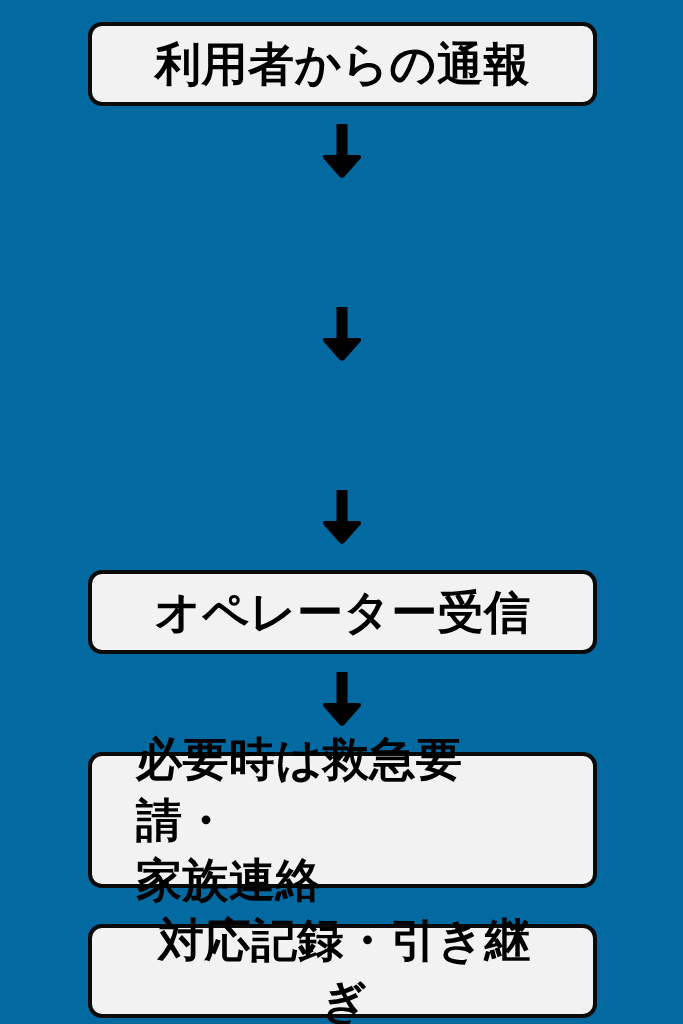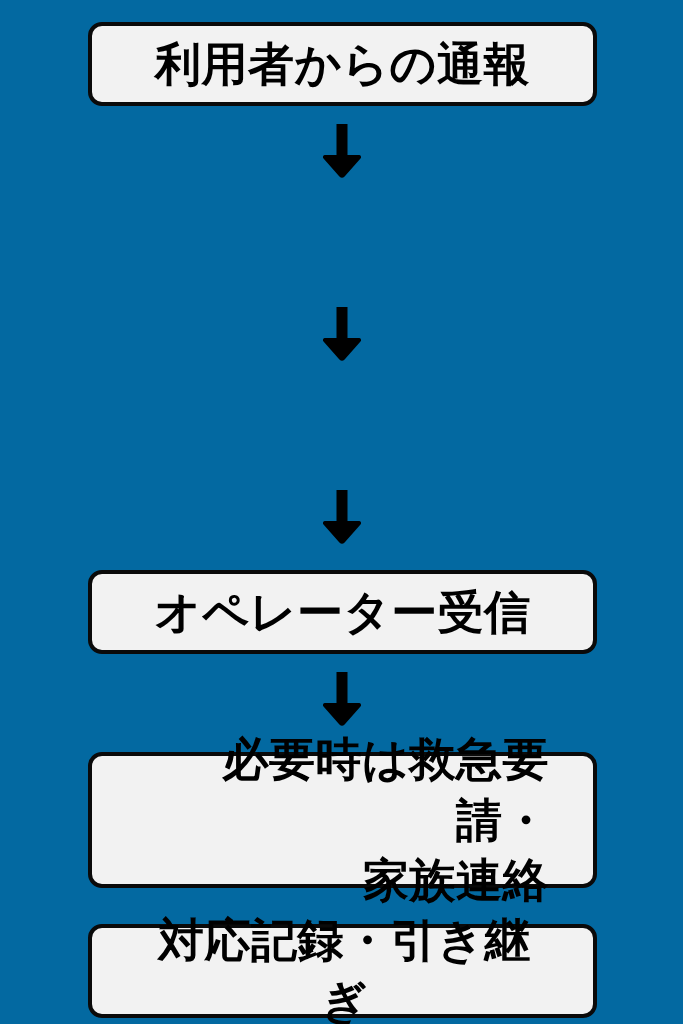--- a/index.html
+++ b/index.html
@@ -38,21 +38,21 @@
     padding: 0 42px;
   }
 
   .node-label {
     font-size: 46px;
     line-height: 1.32;
     font-weight: 700;
     color: #000000;
     letter-spacing: 0.5px;
     white-space: pre-line;
-    text-align: right;
+    text-align: left;
     width: 100%;
   }
 
   
   .node.one-line .node-label {
     text-align: center;
   }
 
   .node-1 { top: 22px;  height: 84px; }
   .node-2 { top: 205px; height: 84px; }

